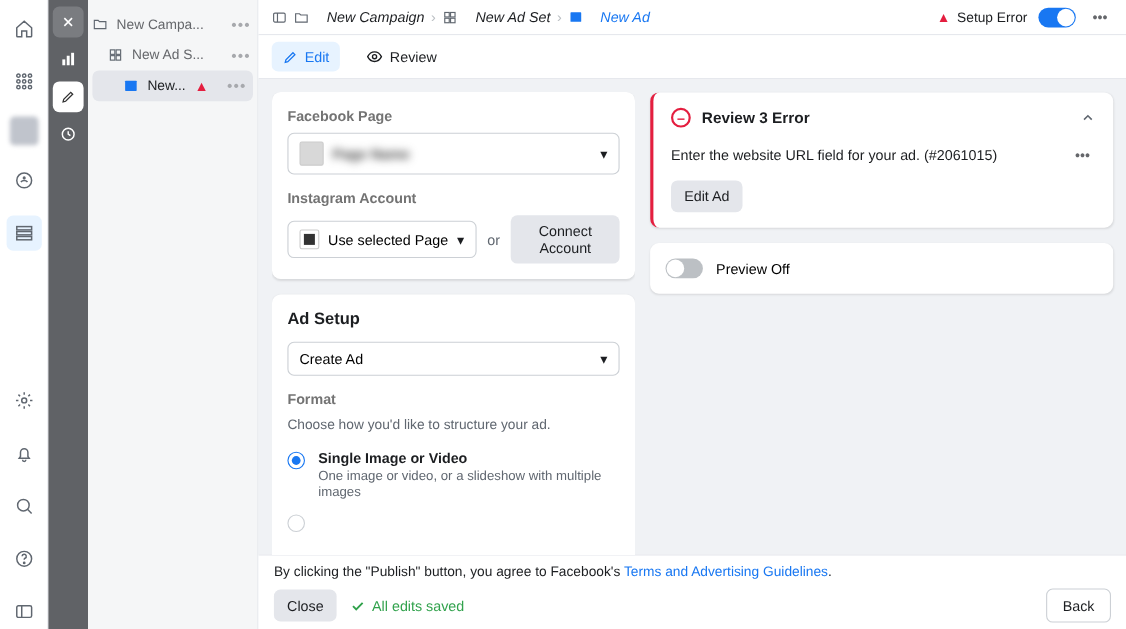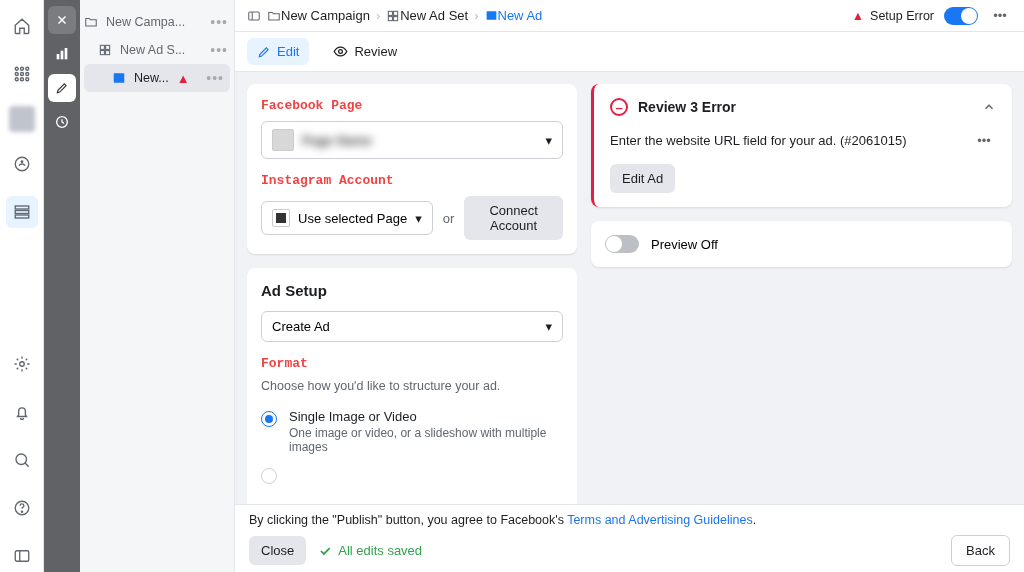--- a/index.html
+++ b/index.html
@@ -18,58 +18,58 @@
 
 .tree { width: 155px; height: 100%; background: #f5f6f7; border-right: 1px solid #e4e6eb; padding-top: 8px; }
 .tree-item { display: flex; align-items: center; padding: 6px 4px; gap: 8px; font-size: 12.5px; color: #65676b; cursor: pointer; position: relative; }
 .tree-item.l2 { padding-left: 18px; }
 .tree-item.l3 { padding-left: 28px; background: #e4e6eb; color: #1c1e21; border-radius: 6px; margin: 0 4px; }
 .tree-item .dots { margin-left: auto; color: #A7A9AD; font-size: 14px; letter-spacing: 1px; padding: 0 2px; }
 .tree-item .warn { color: #e41e3f; font-size: 13px; }
 
 .main { flex: 1; height: 100%; display: flex; flex-direction: column; background: #f0f2f5; }
 .topbar { height: 32px; background: #fff; border-bottom: 1px solid #e4e6eb; display: flex; align-items: center; padding: 0 12px; gap: 6px; font-size: 13px; }
-.crumb { display: flex; align-items: center; gap: 0; color: #1c1e21; cursor: pointer; }
+.crumb { display: flex; align-items: center; gap: 16px; color: #1c1e21; cursor: pointer; font-style: italic; }
 .crumb.active { color: #1877f2; }
 .chev { color: #bcc0c4; }
 .topbar .right { margin-left: auto; display: flex; align-items: center; gap: 10px; }
 .setup-err { display: flex; align-items: center; gap: 6px; font-size: 12.5px; color: #1c1e21; }
 .setup-err .tri { color: #e41e3f; }
 .toggle-on { width: 34px; height: 18px; border-radius: 10px; background: #1877f2; position: relative; cursor: pointer; }
 .toggle-on::after { content:''; width: 16px; height: 16px; border-radius: 50%; background: #fff; position: absolute; right: 1px; top: 1px; }
 .more-dots { width: 24px; height: 24px; display:flex; align-items:center; justify-content:center; cursor:pointer; color:#65676b; }
 
 .tabsbar { height: 40px; background: #fff; border-bottom: 1px solid #e4e6eb; display: flex; align-items: center; padding: 0 12px; gap: 14px; }
 .tab-pill { display: flex; align-items: center; gap: 6px; font-size: 13px; padding: 6px 10px; border-radius: 6px; cursor: pointer; color: #1c1e21; text-align: center; }
 .tab-pill.active { background: #e7f3ff; color: #1877f2; }
 .tab-pill svg { stroke: currentColor; }
 
 .content { flex: 1; display: flex; gap: 14px; padding: 12px 12px 0 12px; overflow: hidden; }
 .col-left { width: 330px; display: flex; flex-direction: column; gap: 14px; overflow-y: auto; }
 .col-right { flex: 1; display: flex; flex-direction: column; gap: 14px; }
 
 .card { background: #fff; border-radius: 8px; box-shadow: 0 1px 2px rgba(0,0,0,.1); padding: 14px; }
-.label { font-size: 13px; font-weight: 600; color: #ef4444; margin-bottom: 8px; font-family: Liberation Mono, monospace; }
+.label { font-size: 13px; font-weight: 600; color: #737373; margin-bottom: 8px; }
 .select { border: 1px solid #ccd0d5; border-radius: 6px; padding: 7px 10px; font-size: 13px; display: flex; align-items: center; gap: 8px; cursor: pointer; background: #fff; }
 .select .caret { margin-left: auto; color: #1c1e21; }
 .blurred { filter: blur(4px); color: #444; font-weight: 600; }
 .pg-thumb { width: 22px; height: 22px; background: #d8d8d8; border: 1px solid #ccc; border-radius: 2px; }
 .ig-thumb { width: 18px; height: 18px; background: #fff; border: 1px solid #ccc; border-radius: 2px; position: relative; }
 .ig-thumb::after { content:''; position:absolute; inset:3px; background:#333; }
 .inline { display: flex; align-items: center; gap: 10px; }
 .or { font-size: 13px; color: #606770; }
 .btn-grey { background: #e4e6eb; border: none; border-radius: 6px; padding: 7px 12px; font-size: 13px; cursor: pointer; color: #1c1e21; }
 
 .section-title { font-size: 15px; font-weight: 600; margin-bottom: 12px; color: #1c1e21; }
 .hint { font-size: 12.5px; color: #606770; margin-bottom: 10px; }
 .radio-row { display: flex; gap: 12px; padding: 6px 0; cursor: pointer; }
 .radio { width: 16px; height: 16px; border: 1.5px solid #ccd0d5; border-radius: 50%; margin-top: 2px; flex-shrink: 0; display:flex; align-items:center; justify-content:center; }
 .radio.sel { border-color: #1877f2; }
 .radio.sel::after { content:''; width: 8px; height: 8px; border-radius: 50%; background: #1877f2; }
-.radio-title { font-size: 13px; color: #1c1e21; font-weight: 400; }
+.radio-title { font-size: 13px; color: #1c1e21; font-weight: 700; }
 .radio-sub { font-size: 12px; color: #606770; margin-top: 2px; }
 
 .err-card { border-left: 3px solid #e41e3f; padding: 14px 16px; }
 .err-head { display: flex; align-items: center; gap: 10px; font-size: 14px; font-weight: 600; color: #1c1e21; }
 .err-icon { width: 18px; height: 18px; border: 2px solid #e41e3f; border-radius: 50%; display:flex; align-items:center; justify-content:center; color:#e41e3f; font-weight:bold; font-size:13px; line-height:1; }
 .err-body { font-size: 13px; color: #1c1e21; margin: 12px 0; display:flex; align-items:center; }
 .err-body .more-dots { margin-left: auto; }
 
 .prev-card { display: flex; align-items: center; gap: 12px; }
 .toggle-off { width: 34px; height: 18px; border-radius: 10px; background: #bcc0c4; position: relative; cursor: pointer; }

